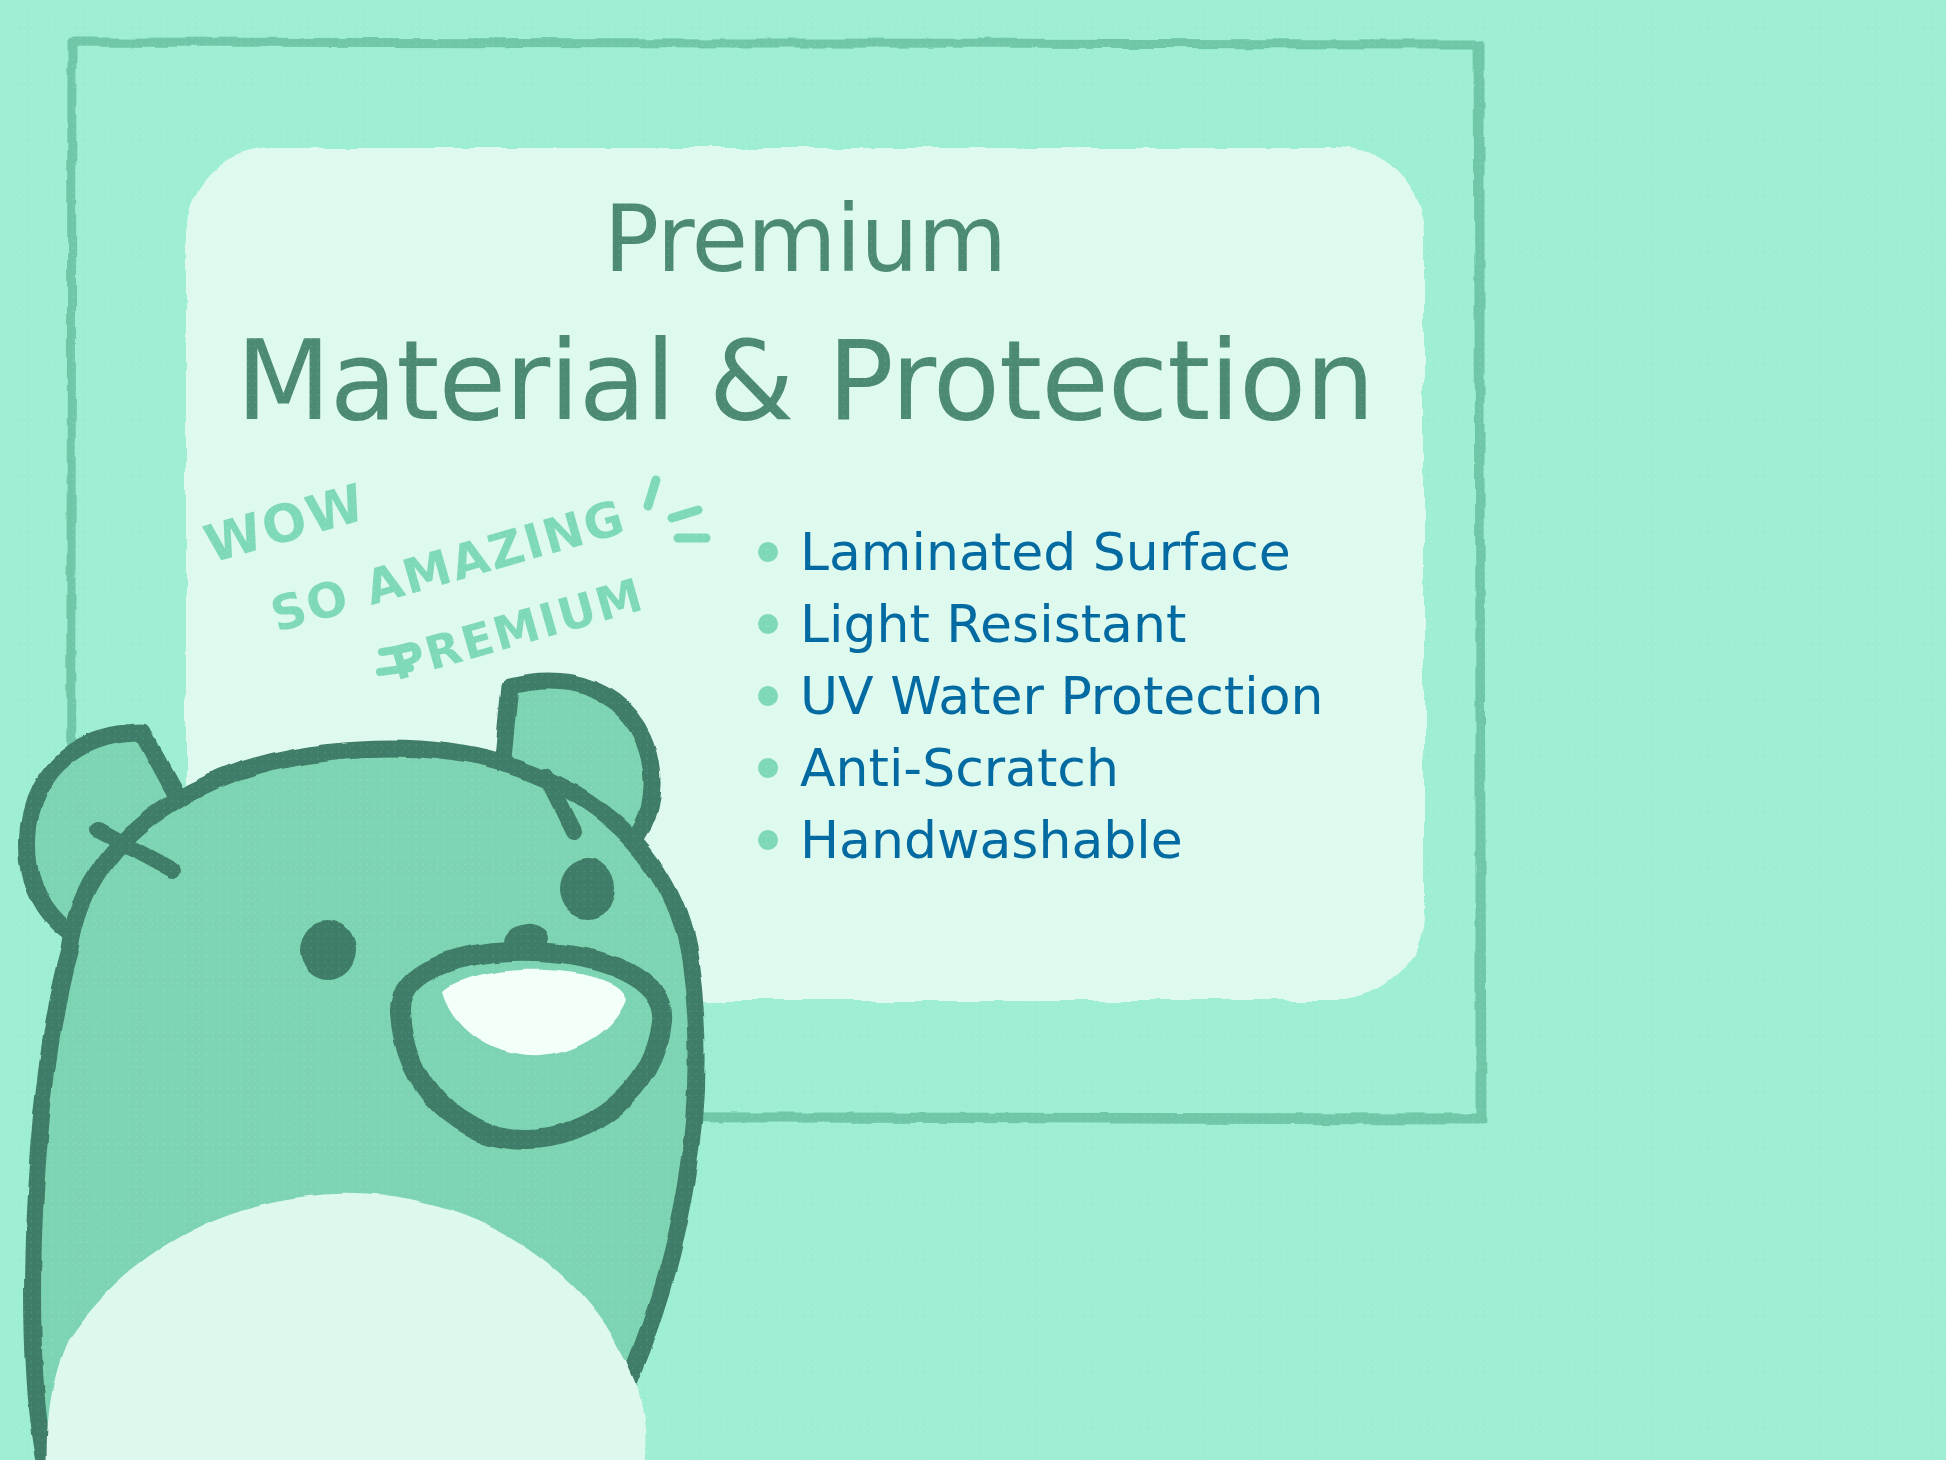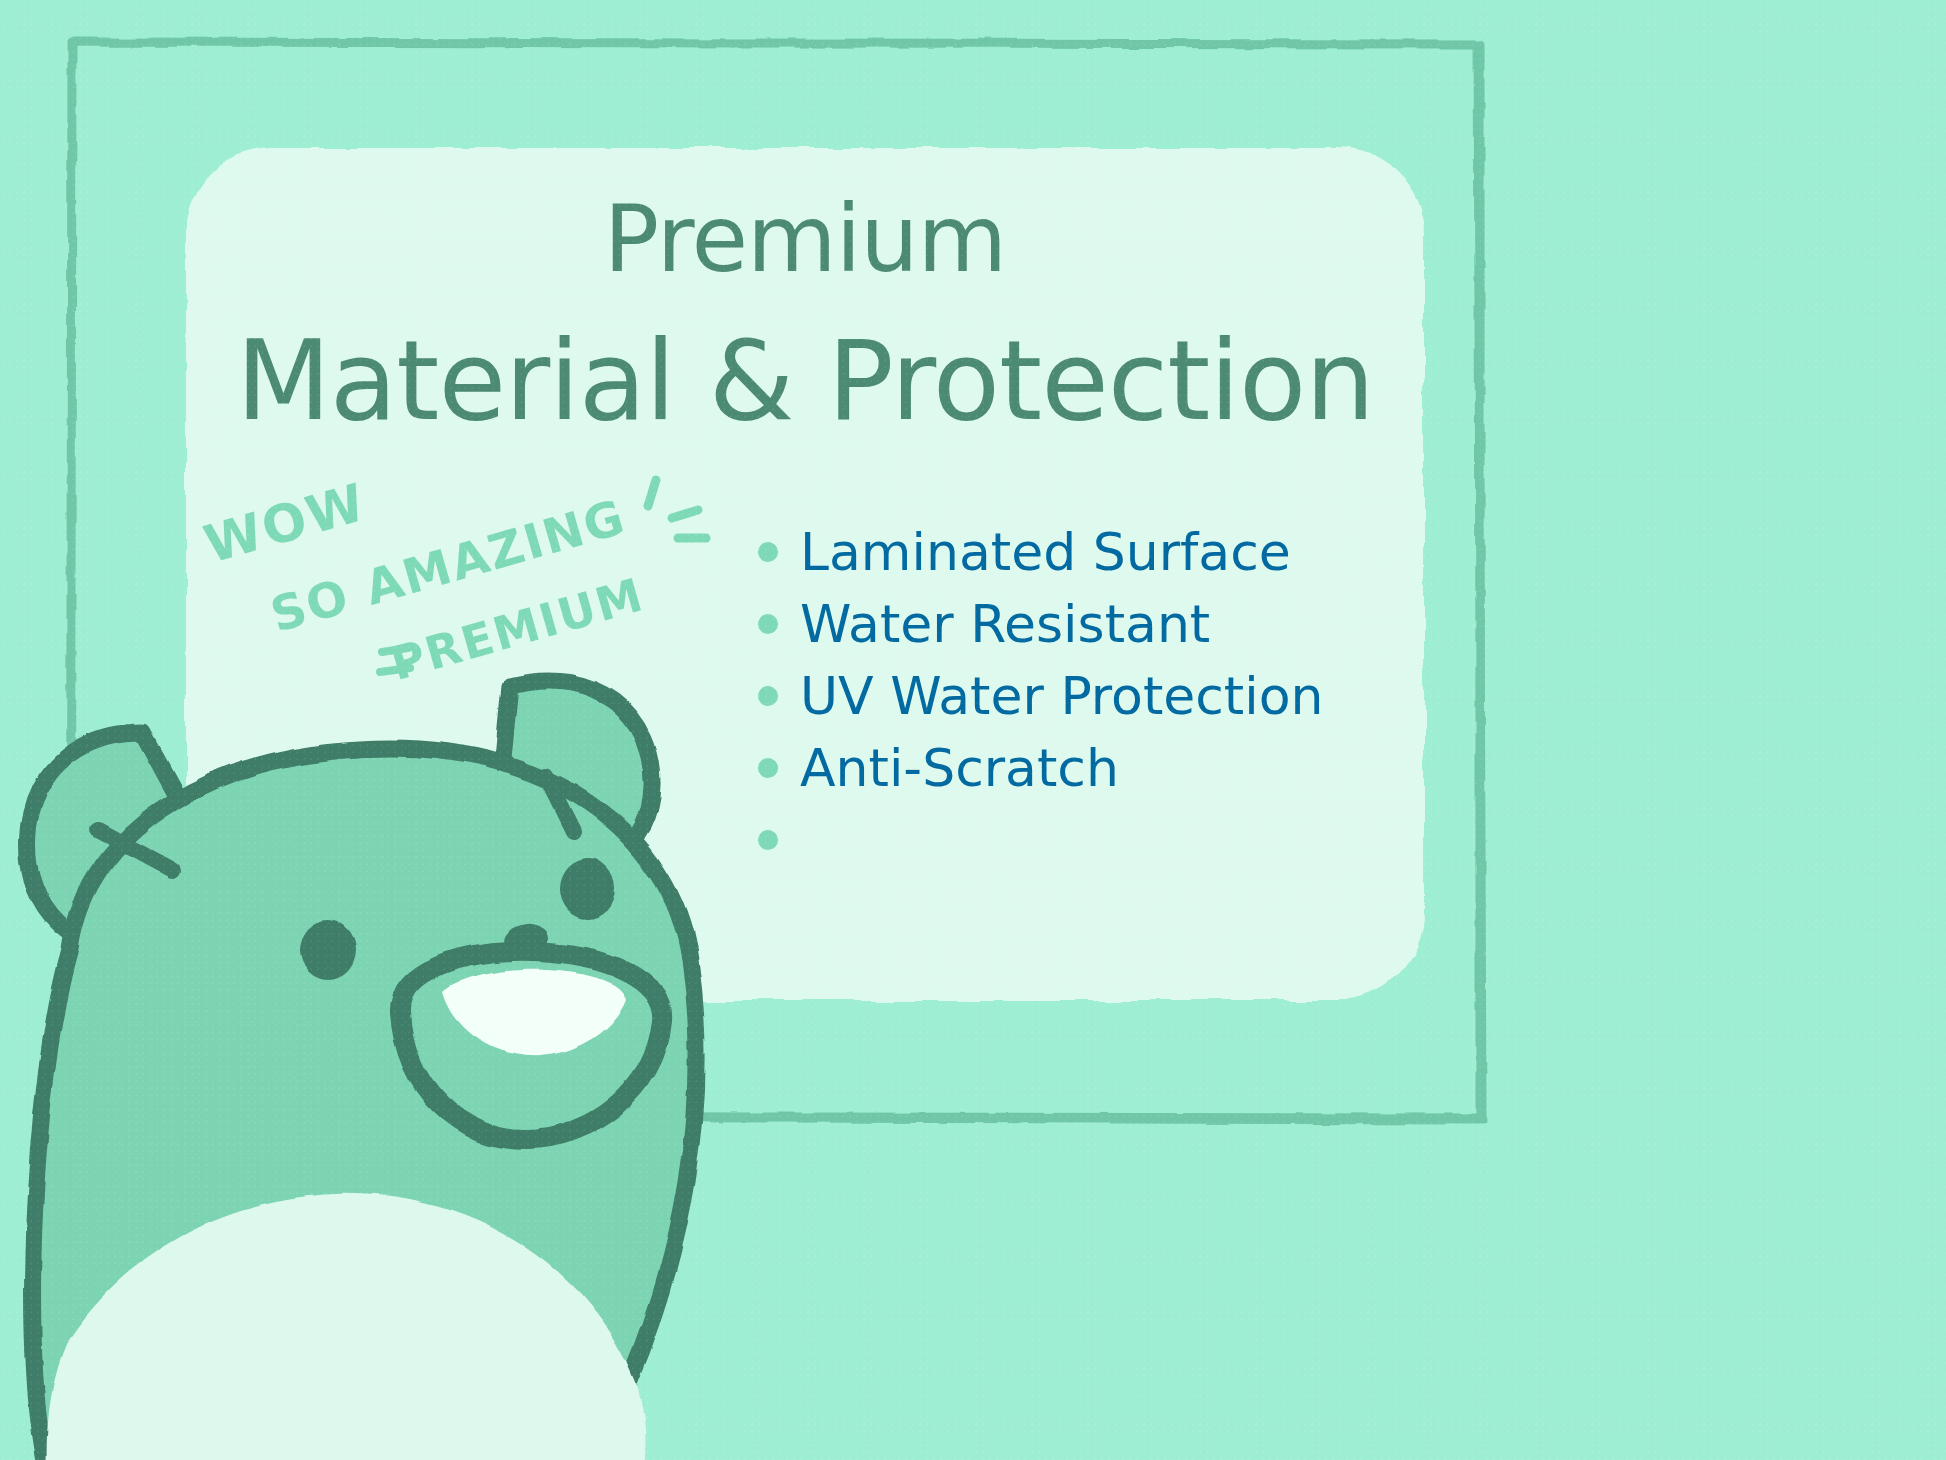--- a/index.html
+++ b/index.html
@@ -194,32 +194,33 @@
     </svg>
   </div>
 
   <div class="features">
     <div class="feat">
       <span class="dot"></span>
       <span class="label">Laminated Surface</span>
     </div>
     <div class="feat">
       <span class="dot"></span>
-      <span class="label">Water Resistant</span>
+      <span class="label">Light Resistant</span>
     </div>
     <div class="feat">
       <span class="dot"></span>
       <span class="label">UV Water Protection</span>
     </div>
     <div class="feat">
       <span class="dot"></span>
       <span class="label">Anti-Scratch</span>
     </div>
     <div class="feat">
       <span class="dot"></span>
+      <span class="label">Handwashable</span>
     </div>
   </div>
 
   <svg class="bear" viewBox="0 0 820 850" xmlns="http://www.w3.org/2000/svg">
     <g filter="url(#roughbear)">
 
       <path d="M 152 112 C 60 112 24 190 42 258 C 58 316 118 344 176 330 L 200 200 Z" fill="#7CD4B2" stroke="#3F7D68" stroke-width="17" stroke-linejoin="round"></path>
 
       <path d="M 520 66 C 606 44 664 96 662 166 C 660 228 606 266 548 262 L 512 150 Z" fill="#7CD4B2" stroke="#3F7D68" stroke-width="17" stroke-linejoin="round"></path>
 

